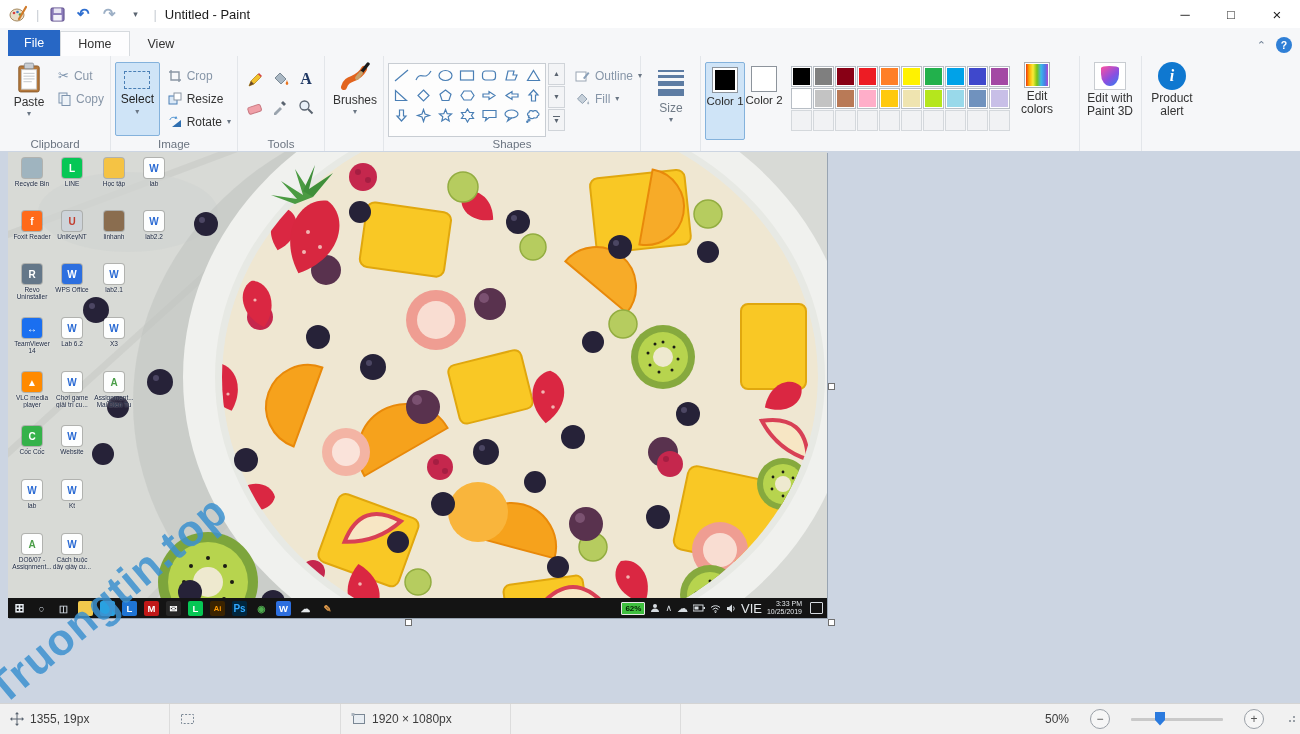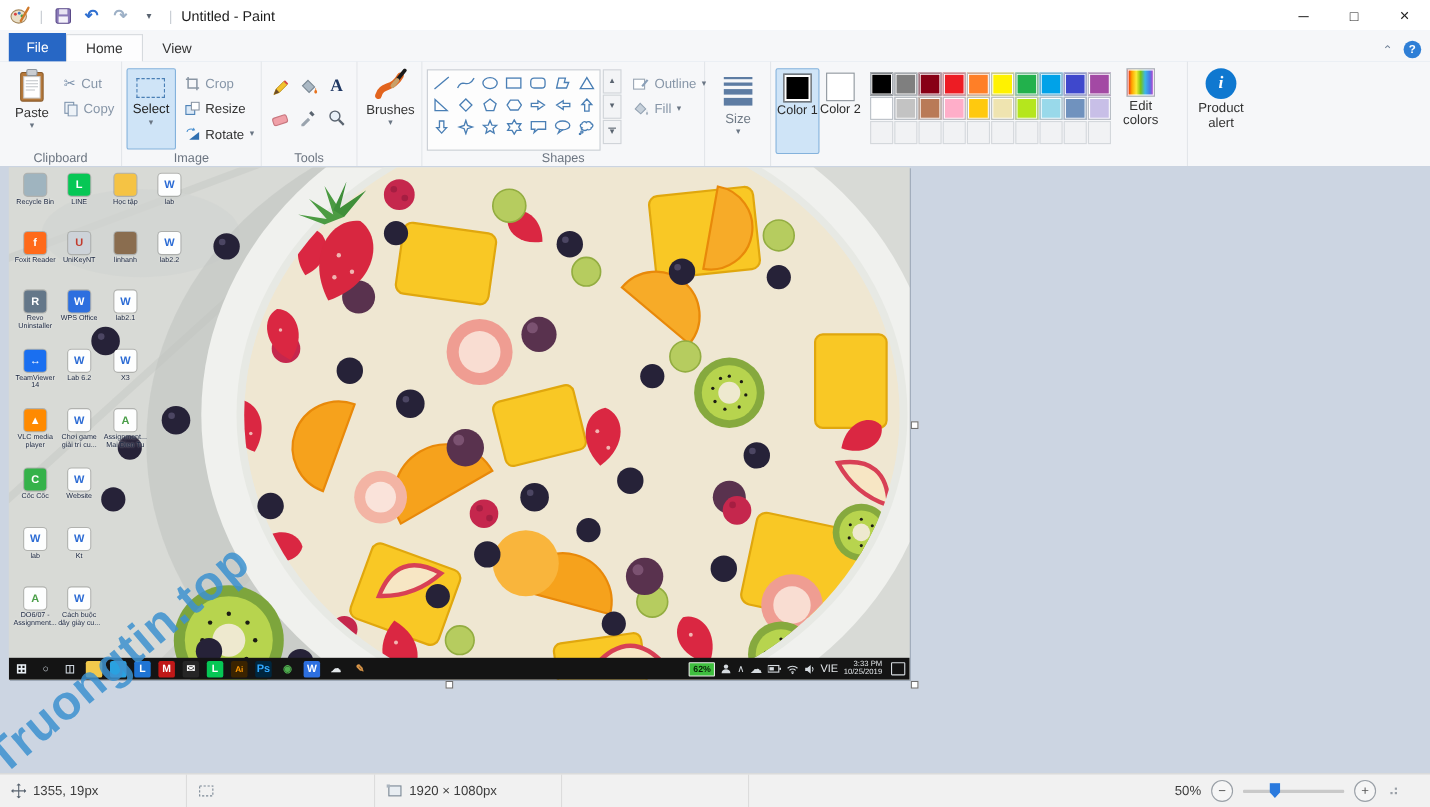--- a/index.html
+++ b/index.html
@@ -78,33 +78,33 @@
           text-shadow:0 0 2px rgba(255,255,255,.9)}
   .ctaskbar{position:absolute;left:0;top:446px;width:819px;height:20px;background:#141414;display:flex;
             align-items:center;gap:7px;padding:0 4px;box-sizing:border-box}
   .tba{width:15px;height:15px;border-radius:2px;display:flex;align-items:center;justify-content:center;
        font-size:9.5px;font-weight:bold;flex:0 0 auto}
   .tray{margin-left:auto;display:flex;align-items:center;gap:5px}
   .batwidget{background:#3fbf3f;border:1px solid #e8e8e8;color:#062006;font-size:8px;font-weight:bold;
              padding:0 3px;height:11px;line-height:11px;border-radius:1px}
   .trayglyph{color:#d6dbe0;font-size:9px}
   .trayicon{display:flex;align-items:center}
-  .vie{color:#e3e7ea;font-size:10px}
+  .vie{color:#e3e7ea;font-size:13px}
   .clockblk{color:#e3e7ea;font-size:7px;line-height:8px;text-align:right}
   .actioncenter{width:11px;height:10px;border:1px solid #d6dbe0;border-radius:1px;margin-left:3px}
   .handle{position:absolute;width:5px;height:5px;background:#fff;border:1px solid #707070}
   
   .watermark{position:absolute;left:10px;top:664px;font-size:44px;font-weight:bold;color:#3d92d0;
              opacity:.85;transform:rotate(-40deg);transform-origin:0 100%;white-space:nowrap;z-index:40;
              pointer-events:none;letter-spacing:1px}
   
   .statusbar{position:absolute;left:0;right:0;bottom:0;height:30px;background:#f1f1f1;border-top:1px solid #d4d4d4;
              display:flex;align-items:center;font-size:12px;color:#3c3c3c}
   .ssec{height:100%;display:flex;align-items:center;gap:6px;padding-left:10px;border-right:1px solid #dcdcdc;box-sizing:border-box}
-  .zoomcluster{margin-left:auto;display:flex;align-items:center;gap:9px;padding-right:30px}
+  .zoomcluster{margin-left:auto;display:flex;align-items:center;gap:21px;padding-right:5px}
   .zbtn{width:18px;height:18px;border-radius:50%;border:1px solid #9aa0a7;background:#f6f6f6;color:#555;
         display:flex;align-items:center;justify-content:center;font-size:12px;line-height:1}
   .ztrack{width:92px;height:3px;background:#c9c9c9;position:relative;border-radius:1px}
   .zhandle{position:absolute;left:24px;top:-6px;width:10px;height:14px;background:#2a7ade;
            clip-path:polygon(0 0,100% 0,100% 60%,50% 100%,0 60%)}
   .grip{display:flex;flex-direction:column;gap:2px;align-items:flex-end;margin-left:4px}
   .grip i{display:block;width:2px;height:2px;background:#9aa0a7}
   .griprow{display:flex;gap:2px}
 </style>
 </head>
@@ -457,20 +457,28 @@
       <span class="pcell empty"></span>
       <span class="pcell empty"></span>
       <span class="pcell empty"></span>
     </div>
     <div class="bigbtn editcolors" style="width:46px">
       <span class="gradicon"></span>
       <span class="blabel">Edit colors</span>
     </div>
   </div>
 
+  <div class="group" style="width:55px">
+    <div class="bigbtn">
+      <span style="border:1px solid #c8ccd1;background:#fff;padding:3px 6px">
+        <span class="p3d" style="display:block"></span>
+      </span>
+      <span class="blabel">Edit with Paint 3D</span>
+    </div>
+  </div>
 
   <div class="group" style="width:55px;border-right:none">
     <div class="bigbtn">
       <span class="alerticon">i</span>
       <span class="blabel">Product alert</span>
     </div>
   </div>
   <div style="flex:1"></div>
 </div>
 

